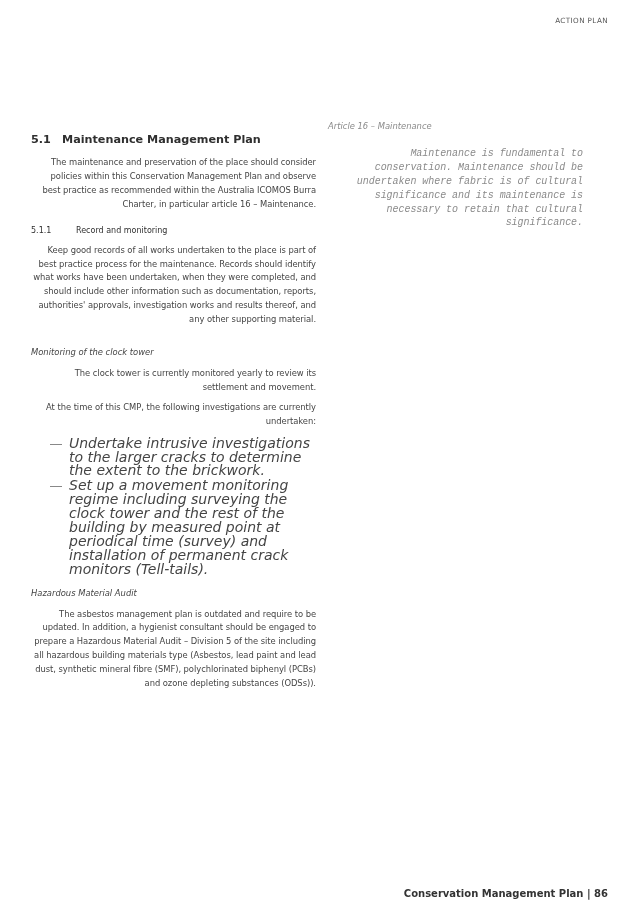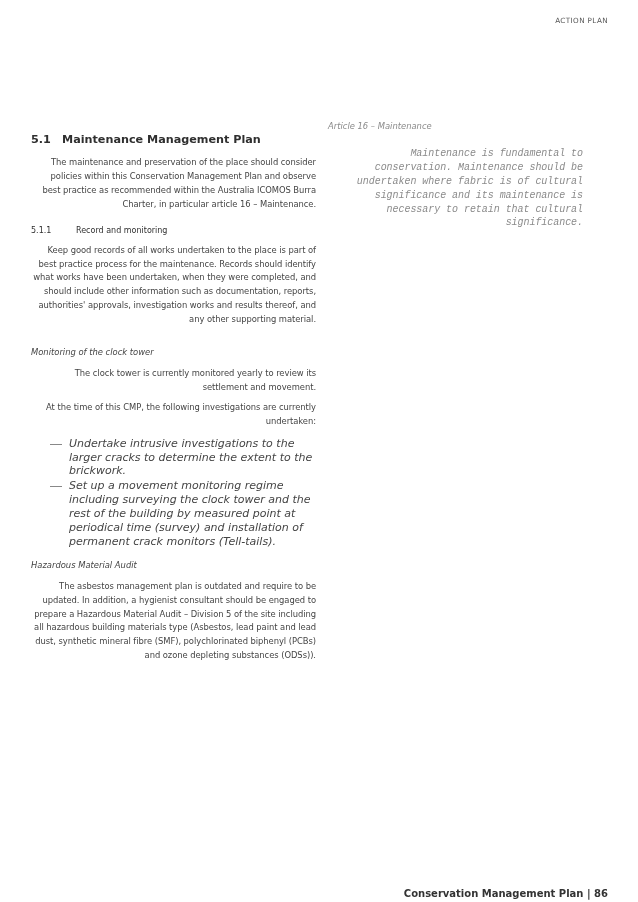--- a/index.html
+++ b/index.html
@@ -32,21 +32,21 @@
       letter-spacing: -0.05px;
       text-align: right;
     }
     .sub {
       font-style: italic; font-size: 8.4px; line-height: 13.9px; color: #444;
       margin: 19px 0 7px 0;
     }
     ul.dash { list-style: none; padding: 0; margin: 8px 0 10px 0; }
     ul.dash li {
       position: relative; padding-left: 38px;
-      font-style: italic; font-size: 11px; line-height: 13.9px; color: #444;
+      font-style: italic; font-size: 14px; line-height: 13.9px; color: #444;
       margin-bottom: 1px;
     }
     ul.dash li .bullet {
       position: absolute; left: 19px; top: 7px; width: 12px; height: 1px;
       background: #888;
     }
     .aside-title {
       font-style: italic; font-size: 8.4px; color: #8a8a8a; margin: 0 0 13px 0;
       line-height: 13.9px;
     }

